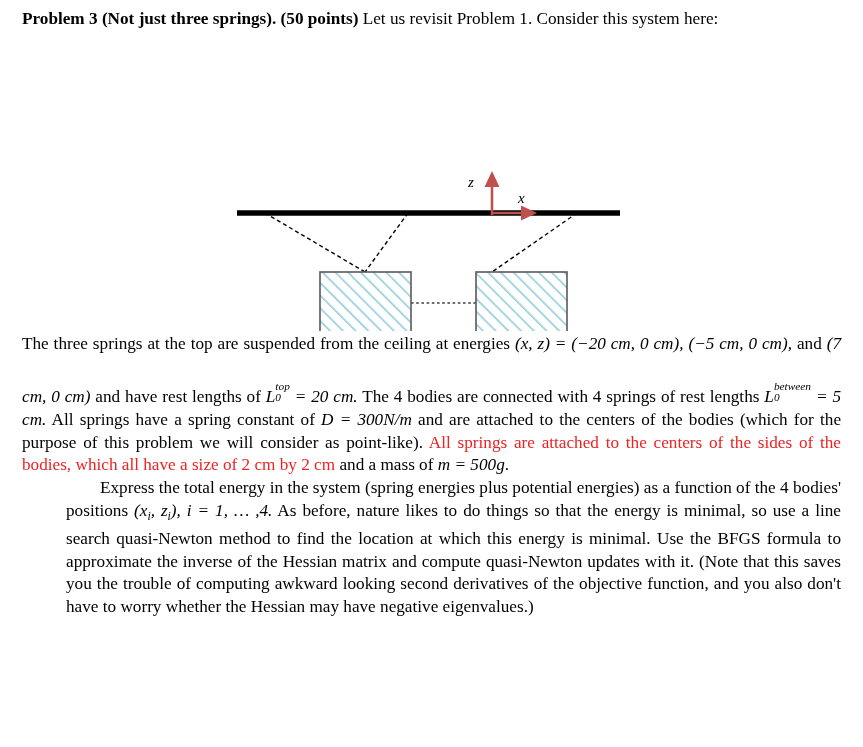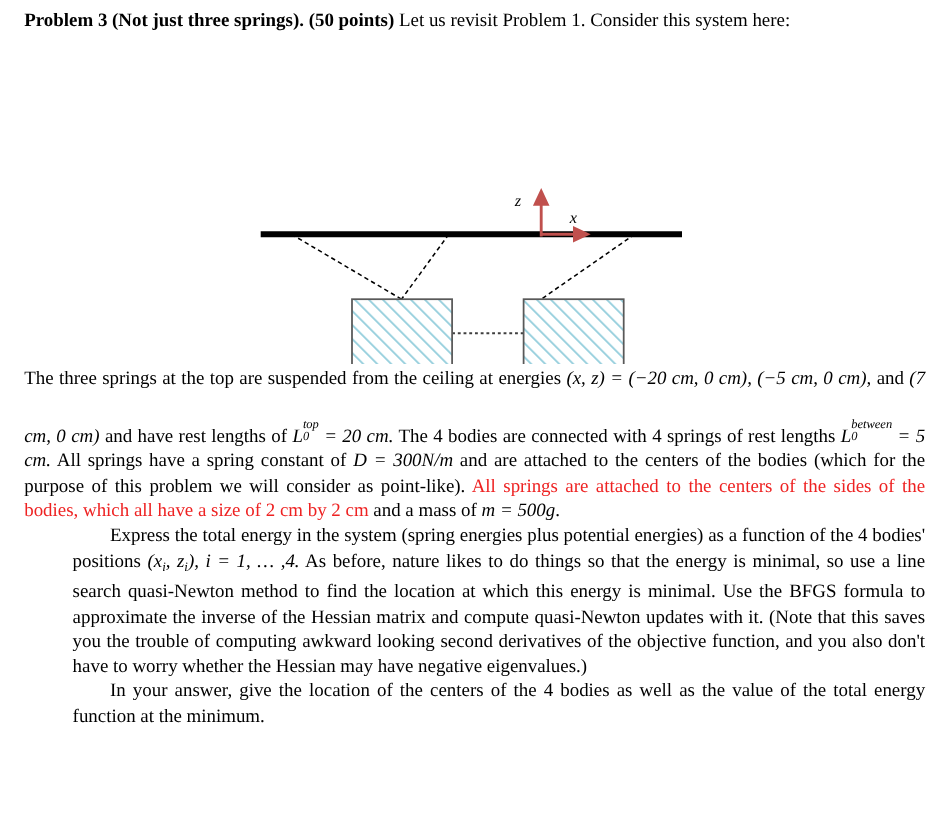--- a/index.html
+++ b/index.html
@@ -123,17 +123,14 @@
 
   <p class="para body-para">
     <span>The three springs at the top are suspended from the ceiling at energies </span><span class="m">(x, z) =</span>
     <span class="m">(−20 cm, 0 cm), (−5 cm, 0 cm),</span><span> and </span><span class="m">(7 cm, 0 cm)</span><span> and have rest lengths of </span><span class="m">L</span><span class="supsub"><span>top</span><span>0</span></span><span class="m"> = 20 cm.</span><span> The 4 bodies are connected with 4 springs of rest lengths </span><span class="m">L</span><span class="supsub"><span>between</span><span>0</span></span><span class="m"> = 5 cm.</span><span> All springs have a spring constant of </span><span class="m">D</span><span class="m"> = 300N/m</span><span> and are attached to the centers of the bodies (which for the purpose of this problem we will consider as point-like). </span><span class="red">All springs are attached to the centers of the sides of the bodies, which all have a size of 2 cm by 2 cm</span><span> and a mass of </span><span class="m">m</span><span class="m"> = 500g</span><span>.</span>
   </p>
 
   <p class="para">
     <span class="indent"></span><span>Express the total energy in the system (spring energies plus potential energies) as a function of the 4 bodies' positions </span><span class="m">(x</span><span class="sub">i</span><span class="m">, z</span><span class="sub">i</span><span class="m">), i = 1, … ,4.</span><span> As before, nature likes to do things so that the energy is minimal, so use a line search quasi-Newton method to find the location at which this energy is minimal. Use the BFGS formula to approximate the inverse of the Hessian matrix and compute quasi-Newton updates with it. (Note that this saves you the trouble of computing awkward looking second derivatives of the objective function, and you also don't have to worry whether the Hessian may have negative eigenvalues.)</span>
   </p>
 
-  <p class="para">
-    <span class="indent"></span><span>In your answer, give the location of the centers of the 4 bodies as well as the value of the total energy function at the minimum.</span>
-  </p>
 
 </div>
 
 </body></html>

